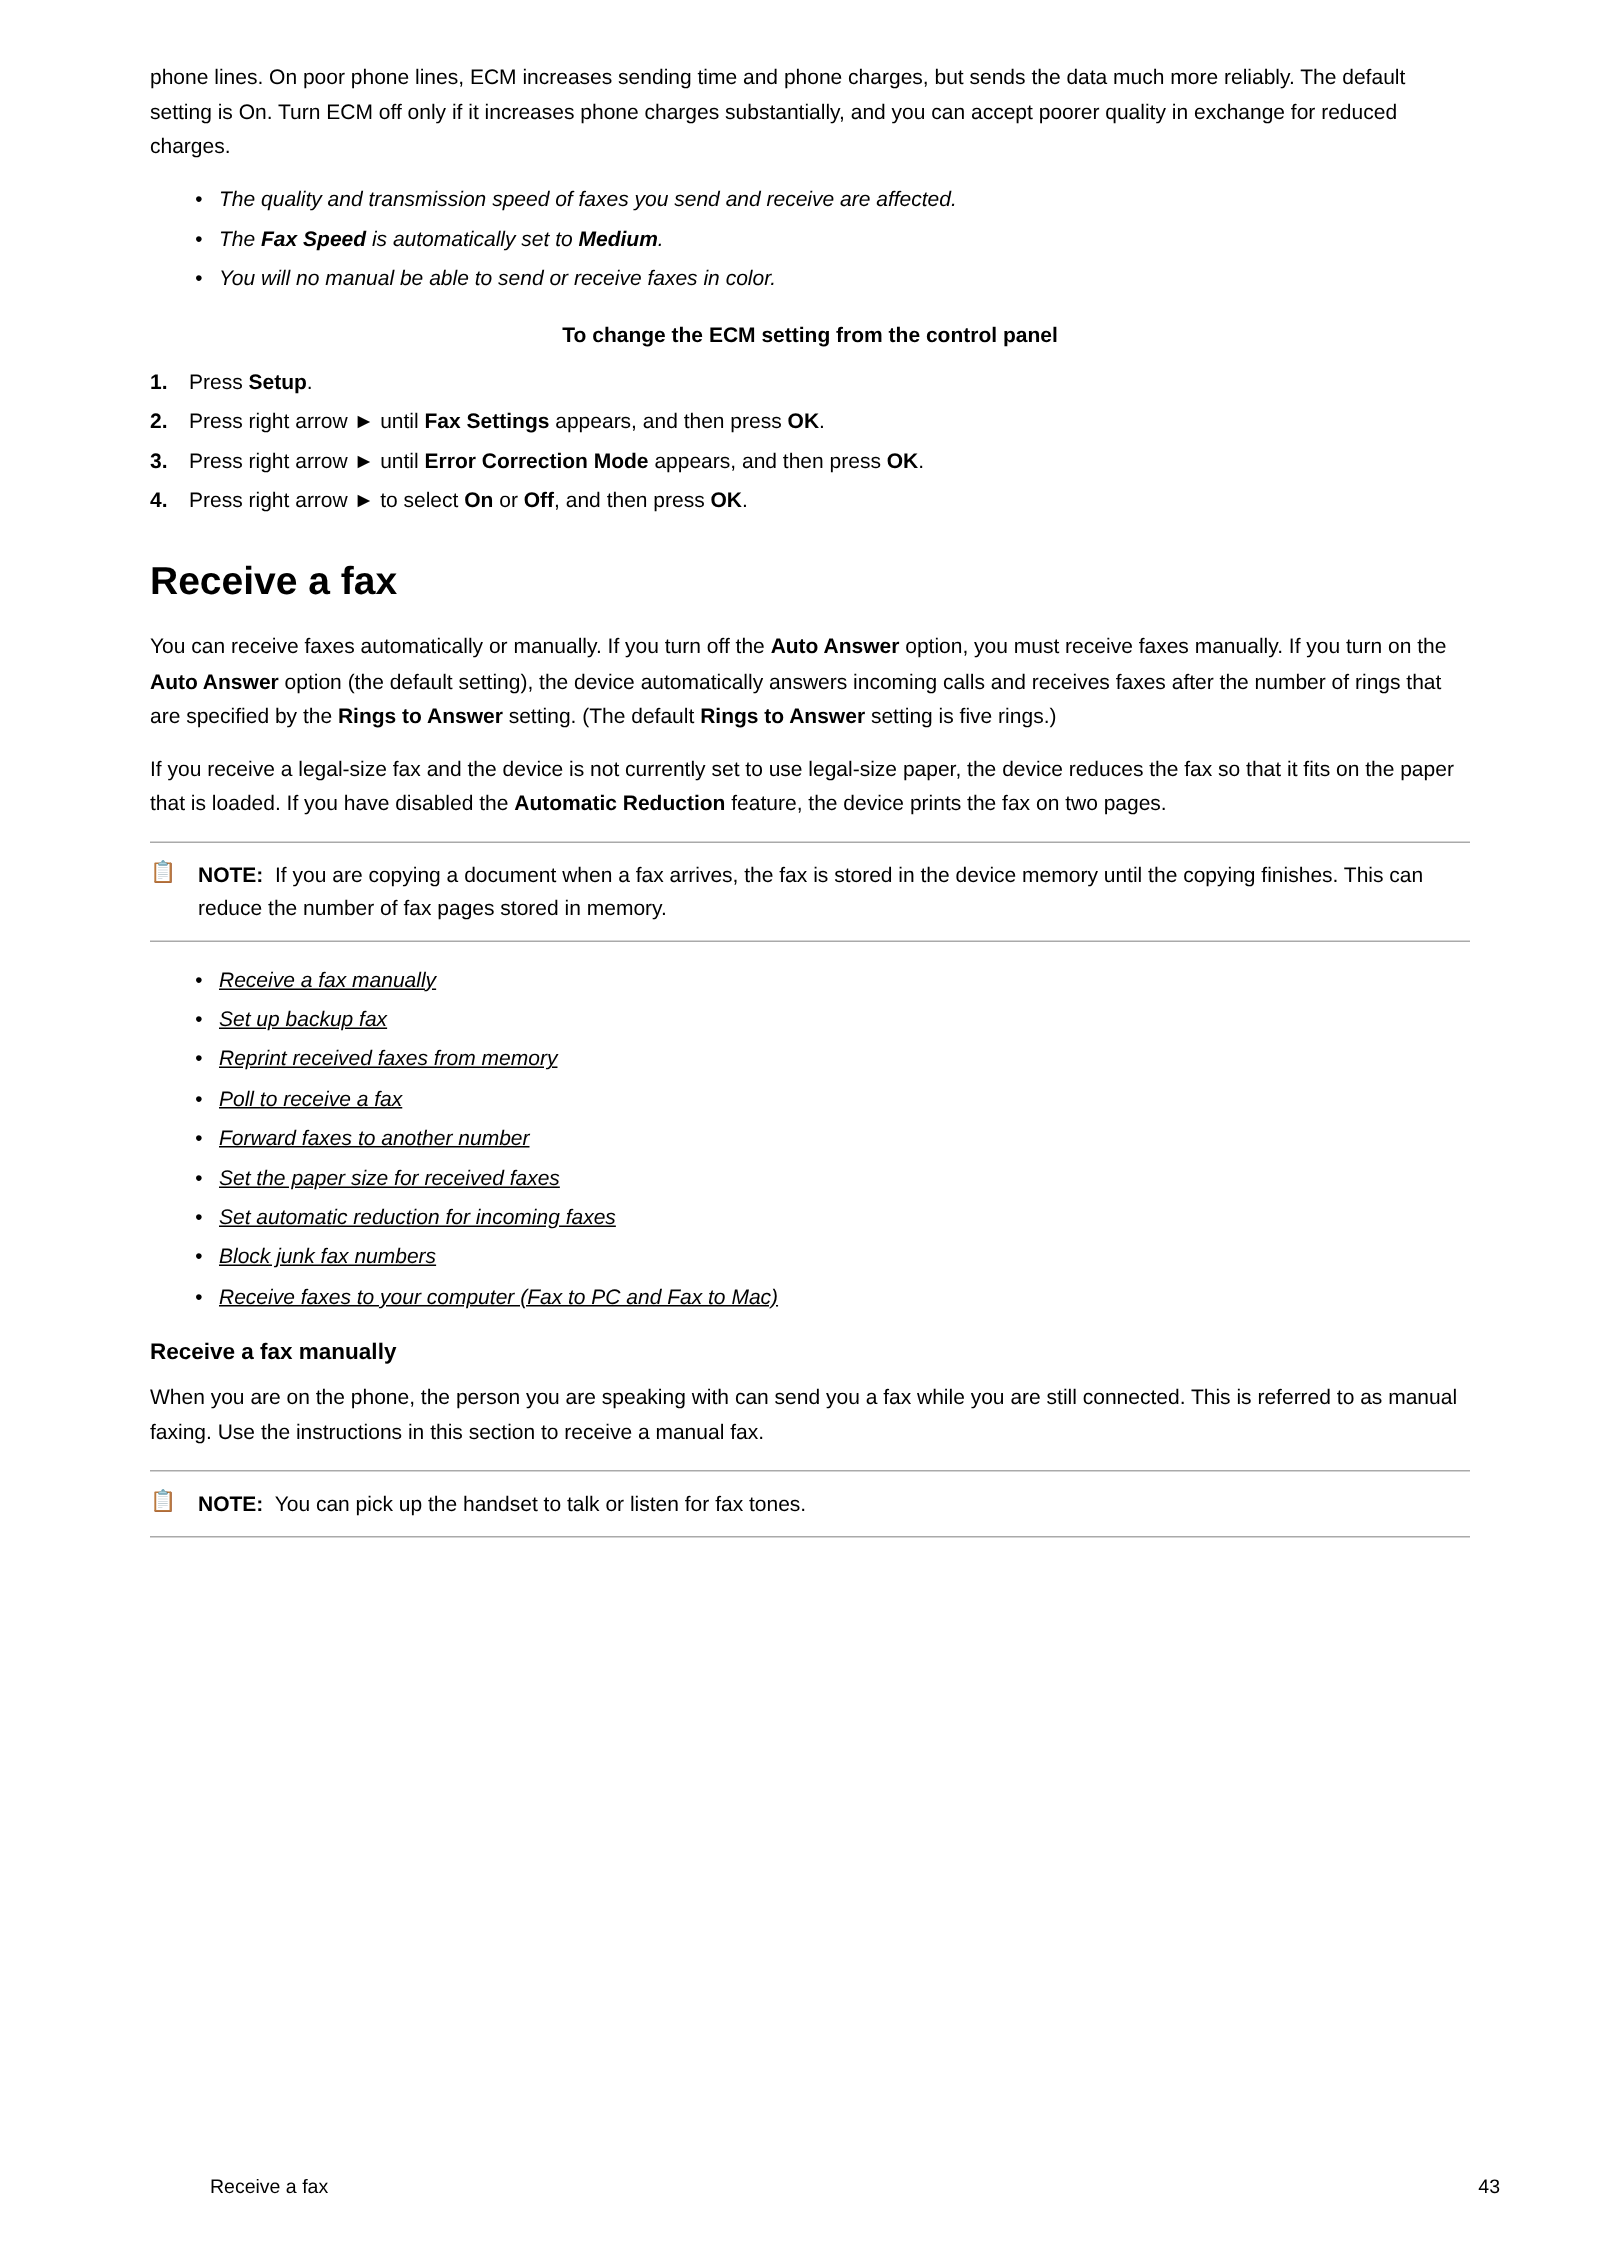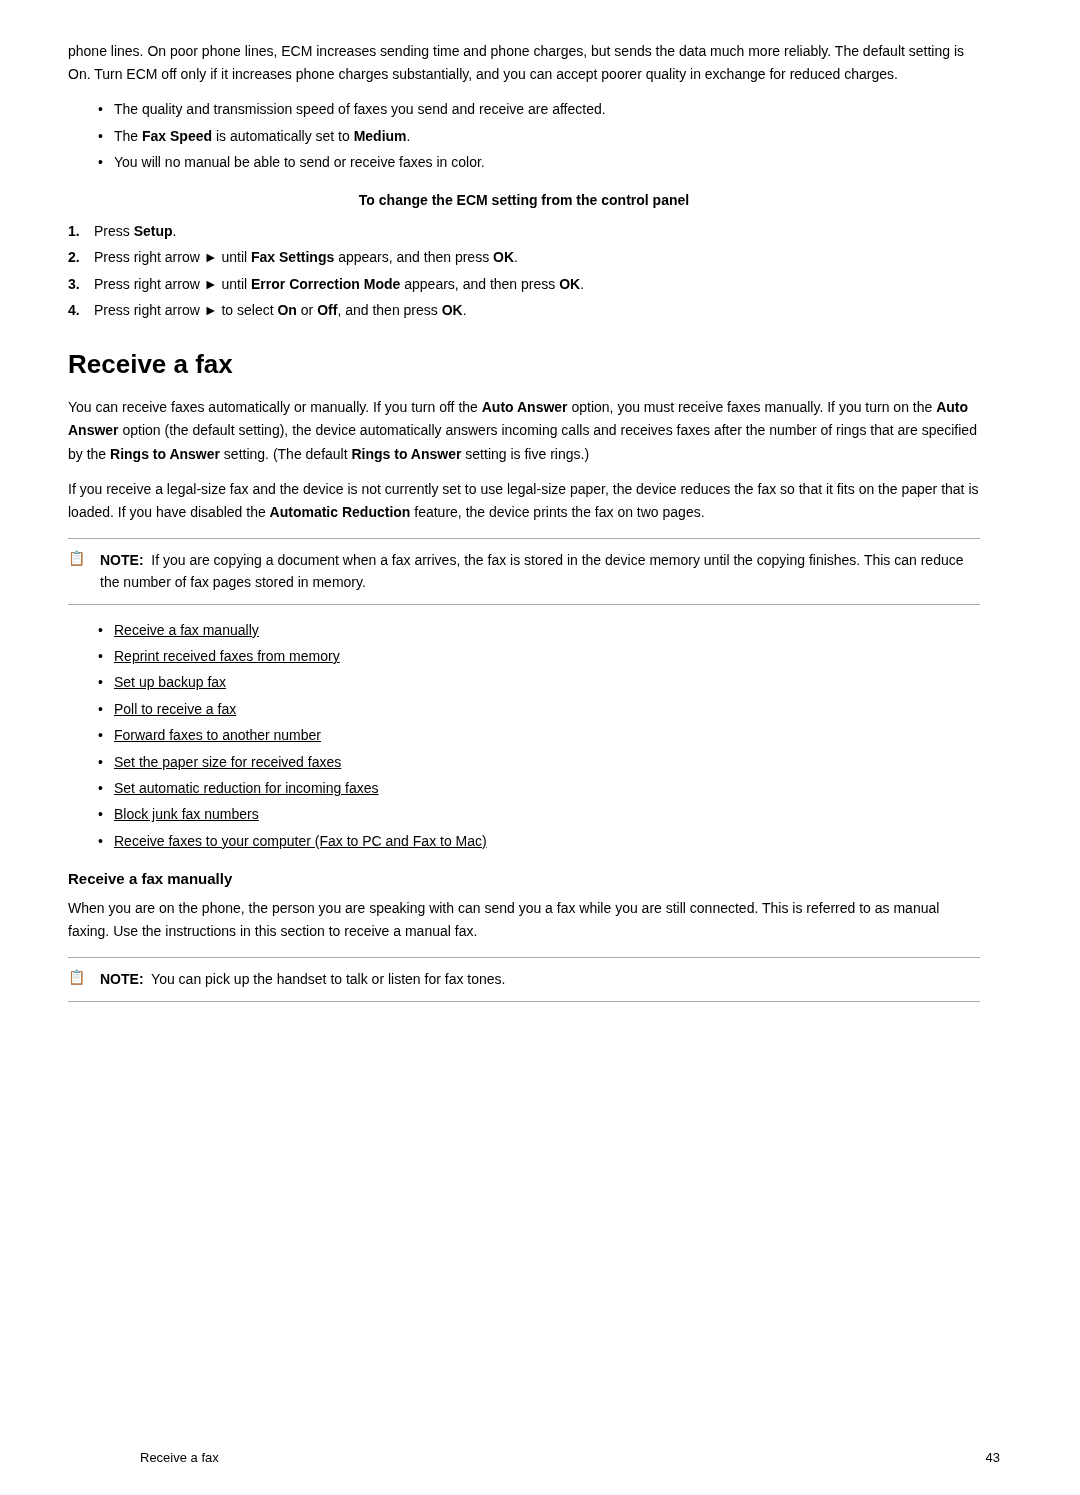--- a/index.html
+++ b/index.html
@@ -14,34 +14,35 @@
       font-size: 14px;
       color: #000000;
       width: 1080px;
       min-height: 1495px;
       position: relative;
     }
 
     .page {
       width: 1080px;
       min-height: 1495px;
-      padding: 40px 100px 60px 68px;
+      padding: 40px 100px 60px 100px;
       position: relative;
     }
 
     .bullet-list {
       margin: 10px 0 10px 30px;
       list-style: none;
     }
 
     .bullet-list li {
       position: relative;
       padding-left: 16px;
       margin-bottom: 4px;
       line-height: 1.6;
+      font-style: italic;
     }
 
     .bullet-list li::before {
       content: "•";
       position: absolute;
       left: 0;
     }
 
     .section-heading {
       font-weight: bold;
@@ -172,22 +173,22 @@
 
   <p class="paragraph">If you receive a legal-size fax and the device is not currently set to use legal-size paper, the device reduces the fax so that it fits on the paper that is loaded. If you have disabled the <b>Automatic Reduction</b> feature, the device prints the fax on two pages.</p>
 
   <div class="note-box">
     <span class="note-icon">📋</span>
     <span class="note-text"><b>NOTE:</b>&nbsp; If you are copying a document when a fax arrives, the fax is stored in the device memory until the copying finishes. This can reduce the number of fax pages stored in memory.</span>
   </div>
 
   <ul class="bullet-list">
     <li><span class="link-text">Receive a fax manually</span></li>
+    <li><span class="link-text">Set up backup fax</span></li>
     <li><span class="link-text">Reprint received faxes from memory</span></li>
-    <li><span class="link-text">Set up backup fax</span></li>
     <li><span class="link-text">Poll to receive a fax</span></li>
     <li><span class="link-text">Forward faxes to another number</span></li>
     <li><span class="link-text">Set the paper size for received faxes</span></li>
     <li><span class="link-text">Set automatic reduction for incoming faxes</span></li>
     <li><span class="link-text">Block junk fax numbers</span></li>
     <li><span class="link-text">Receive faxes to your computer (Fax to PC and Fax to Mac)</span></li>
   </ul>
 
   <h2 class="sub-section-title">Receive a fax manually</h2>
 

